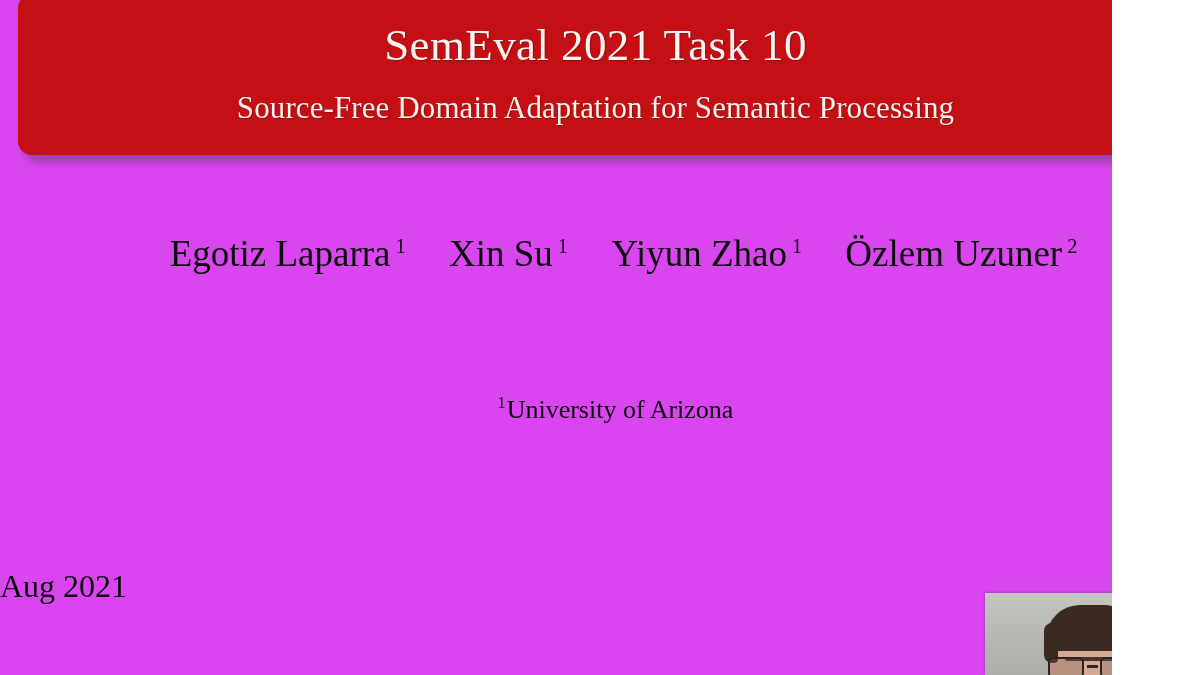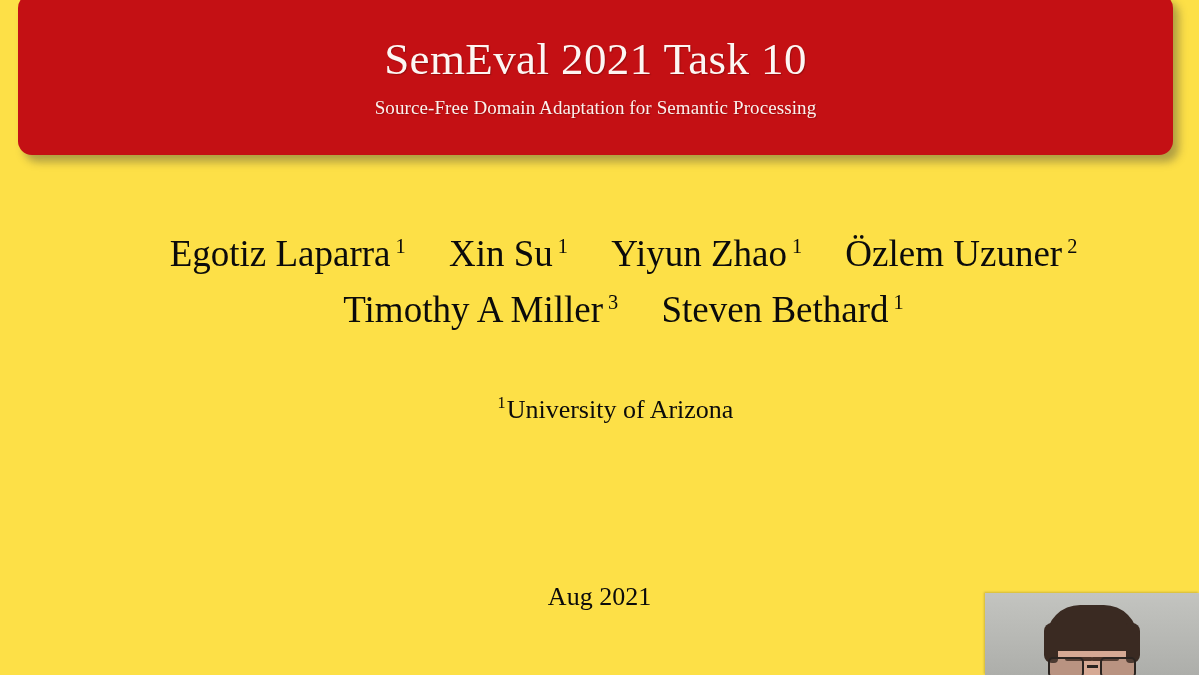--- a/index.html
+++ b/index.html
@@ -13,23 +13,23 @@
     overflow: hidden;
     background: #ffffff;
     font-family: "Liberation Serif", "DejaVu Serif", serif;
     position: relative;
   }
 
   
   .slide {
     position: absolute;
     left: 0; top: 0;
-    width: 1199px;
+    width: 1112px;
     height: 675px;
-    background: #fde047;
+    background: #d946ef;
     overflow: hidden;
   }
 
   
   .title-banner {
     position: absolute;
     left: 18px;
     top: -6px;
     width: 1155px;
     height: 161px;
@@ -48,25 +48,25 @@
     font-size: 45px;
     line-height: 1.05;
     font-weight: normal;
     letter-spacing: 0.4px;
     text-align: center;
     margin: 0 0 14px 0;
     text-shadow: 1px 1px 1px rgba(120,10,10,0.55);
   }
   .banner-subtitle {
     color: #fbf2ee;
-    font-size: 19px;
+    font-size: 31px;
     line-height: 1.1;
     font-weight: normal;
     text-align: center;
-    margin: 0;
+    margin: 8px;
     letter-spacing: 0.1px;
     text-shadow: 1px 1px 1px rgba(120,10,10,0.5);
   }
 
   
   .authors-block {
     position: absolute;
     left: 0;
     top: 222px;
     width: 1199px;
@@ -106,24 +106,24 @@
   .affiliation .sup {
     font-size: 0.62em;
     vertical-align: super;
     margin-right: 1px;
   }
 
   
   .date-line {
     position: absolute;
     left: 0;
-    top: 582px;
-    width: 1199px;
-    text-align: center;
-    font-size: 26px;
+    top: 568px;
+    width: 1199px;
+    text-align: left;
+    font-size: 32px;
     color: #0b0b0b;
   }
 
   
   .webcam {
     position: absolute;
     left: 985px;
     top: 593px;
     width: 214px;
     height: 82px;
@@ -237,24 +237,20 @@
 
   <div class="authors-block">
 
     <div class="author-line">
       <span class="author"><span>Egotiz Laparra</span><span class="sup">1</span></span>
       <span class="author"><span>Xin Su</span><span class="sup">1</span></span>
       <span class="author"><span>Yiyun Zhao</span><span class="sup">1</span></span>
       <span class="author"><span>Özlem Uzuner</span><span class="sup">2</span></span>
     </div>
 
-    <div class="author-line">
-      <span class="author"><span>Timothy A Miller</span><span class="sup">3</span></span>
-      <span class="author"><span>Steven Bethard</span><span class="sup">1</span></span>
-    </div>
 
   </div>
 
   <div class="affiliations-block">
 
     <div class="affiliation"><span class="sup">1</span><span>University of Arizona</span></div>
 
 
 
   </div>

